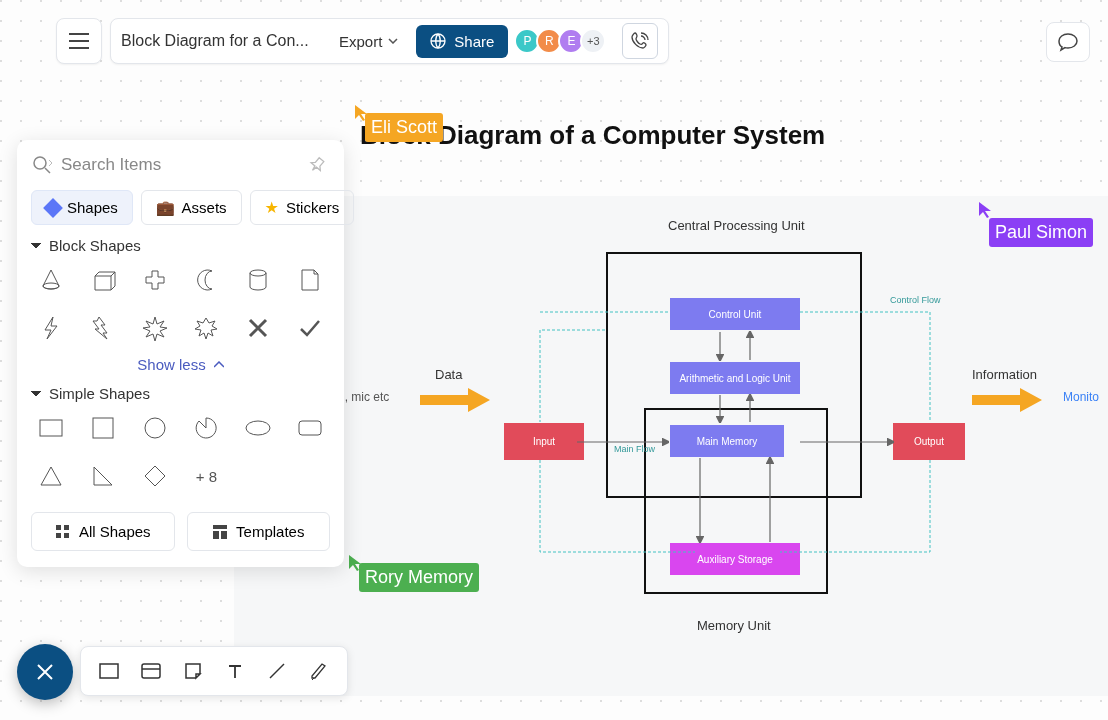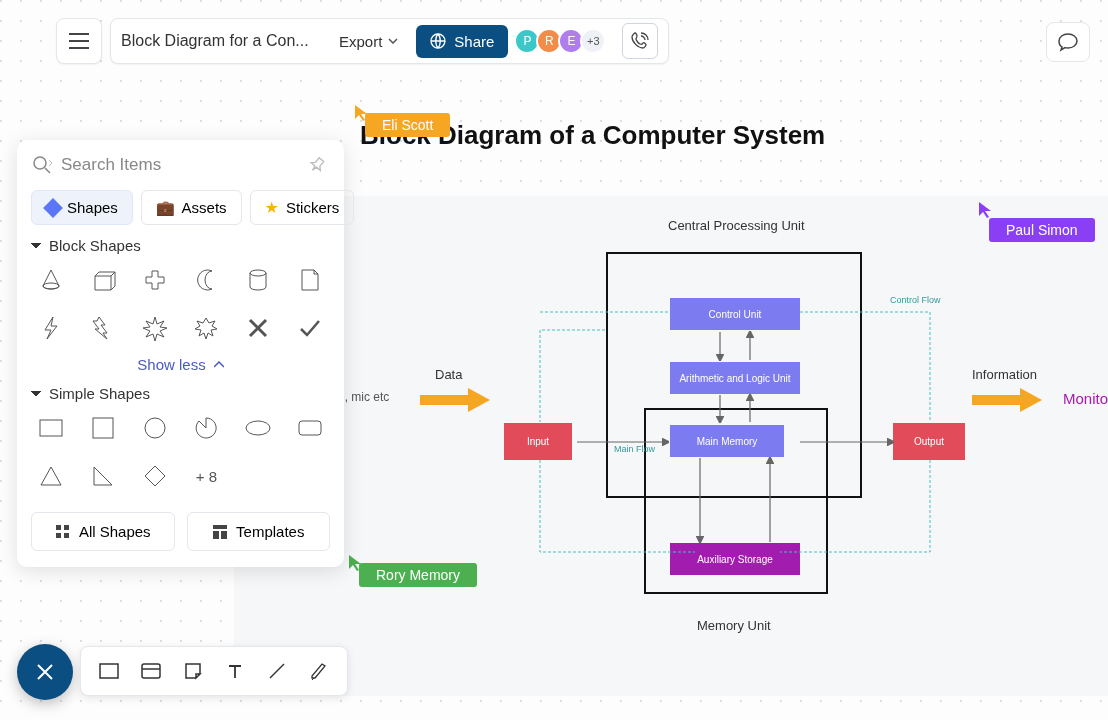--- a/index.html
+++ b/index.html
@@ -50,21 +50,21 @@
 .bottom-toolbar{position:absolute;left:80px;bottom:24px;height:50px;background:#fff;border:1px solid #e3e6eb;border-radius:8px;display:flex;align-items:center;gap:14px;padding:0 14px;box-shadow:0 2px 8px rgba(0,0,0,.1);}
 .bt-item{width:28px;height:28px;display:flex;align-items:center;justify-content:center;}
 
 .canvas{position:absolute;left:234px;top:196px;width:874px;height:500px;background:#f6f7f8;}
 .diagram-title{position:absolute;left:360px;top:120px;font-size:26px;font-weight:700;color:#111;}
 .dblock{position:absolute;display:flex;align-items:center;justify-content:center;font-size:10px;color:#fff;}
 .cpu-box{position:absolute;border:2px solid #111;}
 .arrow-yellow{position:absolute;}
 .flow-label{position:absolute;font-size:9px;color:#339999;}
 .dlabel{position:absolute;font-size:13px;color:#333;}
-.cursor-tag{position:absolute;padding:4px 17px;color:#fff;font-size:14px;border-radius:3px;}
+.cursor-tag{position:absolute;padding:4px 6px;color:#fff;font-size:18px;border-radius:3px;}
 .cursor-ptr{position:absolute;}
 </style>
 </head>
 <body>
 
 <div class="topbar">
   <div class="menu-btn">
     <svg width="20" height="16" viewBox="0 0 20 16">
         <path d="M0 1h20M0 8h20M0 15h20" stroke="#444" stroke-width="2"></path>
       </svg>
@@ -124,30 +124,30 @@
 <div class="cursor-tag" style="left:989px;top:218px;background:#8b3ff5">Paul Simon</div>
 
 <div class="dlabel" style="left:668px;top:218px">Central Processing Unit</div>
 <div class="cpu-box" style="left:606px;top:252px;width:256px;height:246px"></div>
 
 <div class="dblock" style="left:670px;top:298px;width:130px;height:32px;background:#7d7bf0">Control Unit</div>
 <div class="dblock" style="left:670px;top:362px;width:130px;height:32px;background:#7d7bf0">Arithmetic and Logic Unit</div>
 <div class="dblock" style="left:670px;top:425px;width:114px;height:32px;background:#7d7bf0">Main Memory</div>
 
 <div class="cpu-box" style="left:644px;top:408px;width:184px;height:186px"></div>
-<div class="dblock" style="left:670px;top:543px;width:130px;height:32px;background:#a21caf">Auxiliary Storage</div>
+<div class="dblock" style="left:670px;top:543px;width:130px;height:32px;background:#d946ef">Auxiliary Storage</div>
 <div class="dlabel" style="left:697px;top:618px">Memory Unit</div>
 
-<div class="dblock" style="left:504px;top:423px;width:68px;height:37px;background:#e14b5a">Input</div>
+<div class="dblock" style="left:504px;top:423px;width:80px;height:37px;background:#e14b5a">Input</div>
 <div class="dblock" style="left:893px;top:423px;width:72px;height:37px;background:#e14b5a">Output</div>
 
 <div class="dlabel" style="left:435px;top:367px">Data</div>
 <div class="dlabel" style="left:334px;top:390px;font-size:12px;color:#555">rd, mic etc</div>
 <div class="dlabel" style="left:972px;top:367px">Information</div>
-<div class="dlabel" style="left:1063px;top:390px;font-size:15px;color:#a21caf">Monito</div>
+<div class="dlabel" style="left:1063px;top:390px;font-size:12px;color:#3b82f6">Monito</div>
 <div class="flow-label" style="left:890px;top:295px">Control Flow</div>
 <div class="flow-label" style="left:614px;top:444px">Main Flow</div>
 
 <svg class="arrow-yellow" style="left:420px;top:388px" width="70" height="24">
     <path d="M0 7h48v-7l22 12-22 12v-7H0z" fill="#f5a623"></path>
   </svg>
 <svg class="arrow-yellow" style="left:972px;top:388px" width="70" height="24">
     <path d="M0 7h48v-7l22 12-22 12v-7H0z" fill="#f5a623"></path>
   </svg>
 

